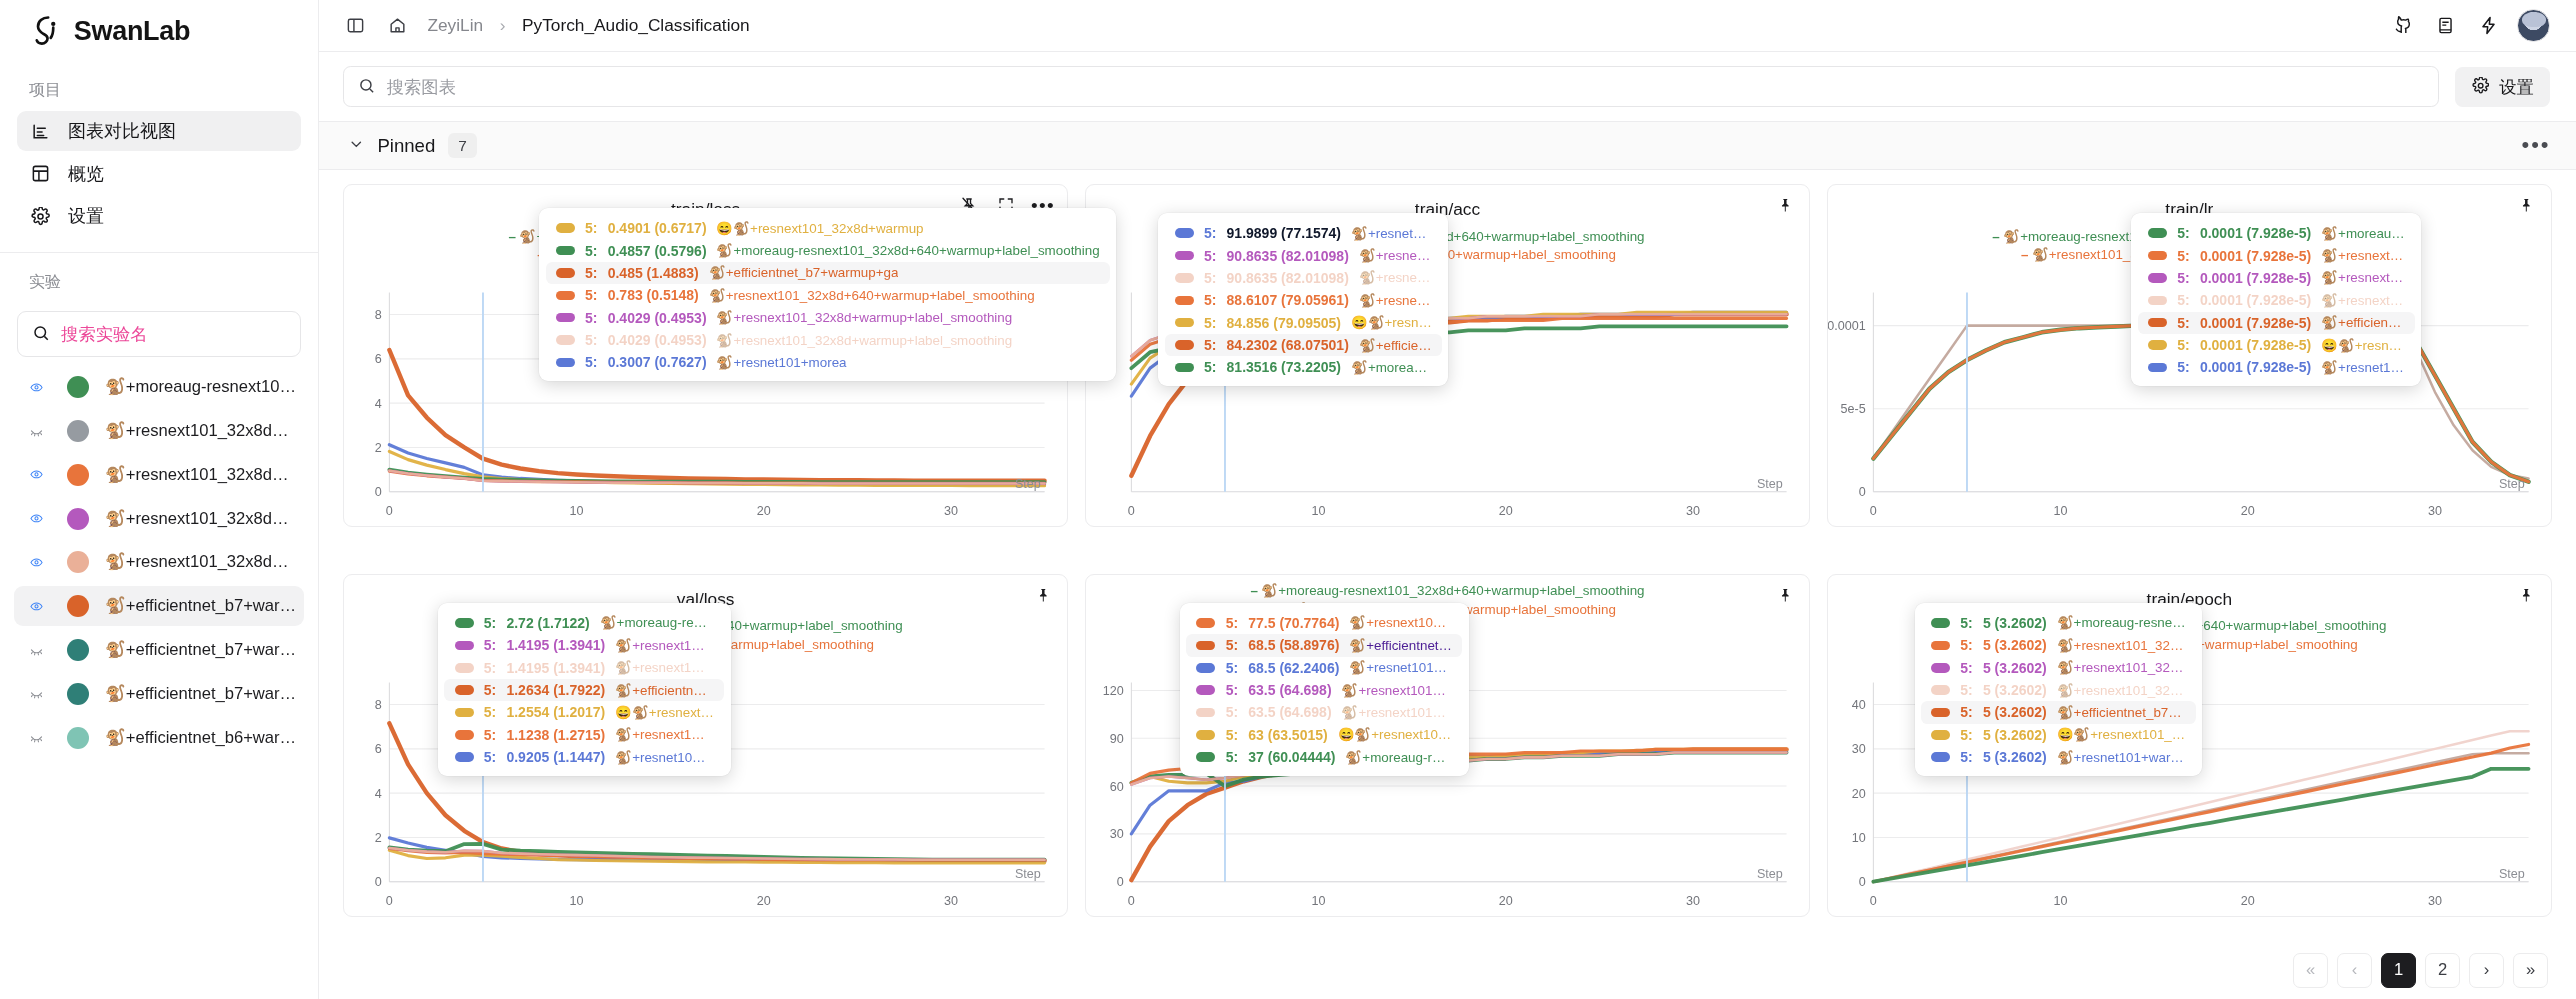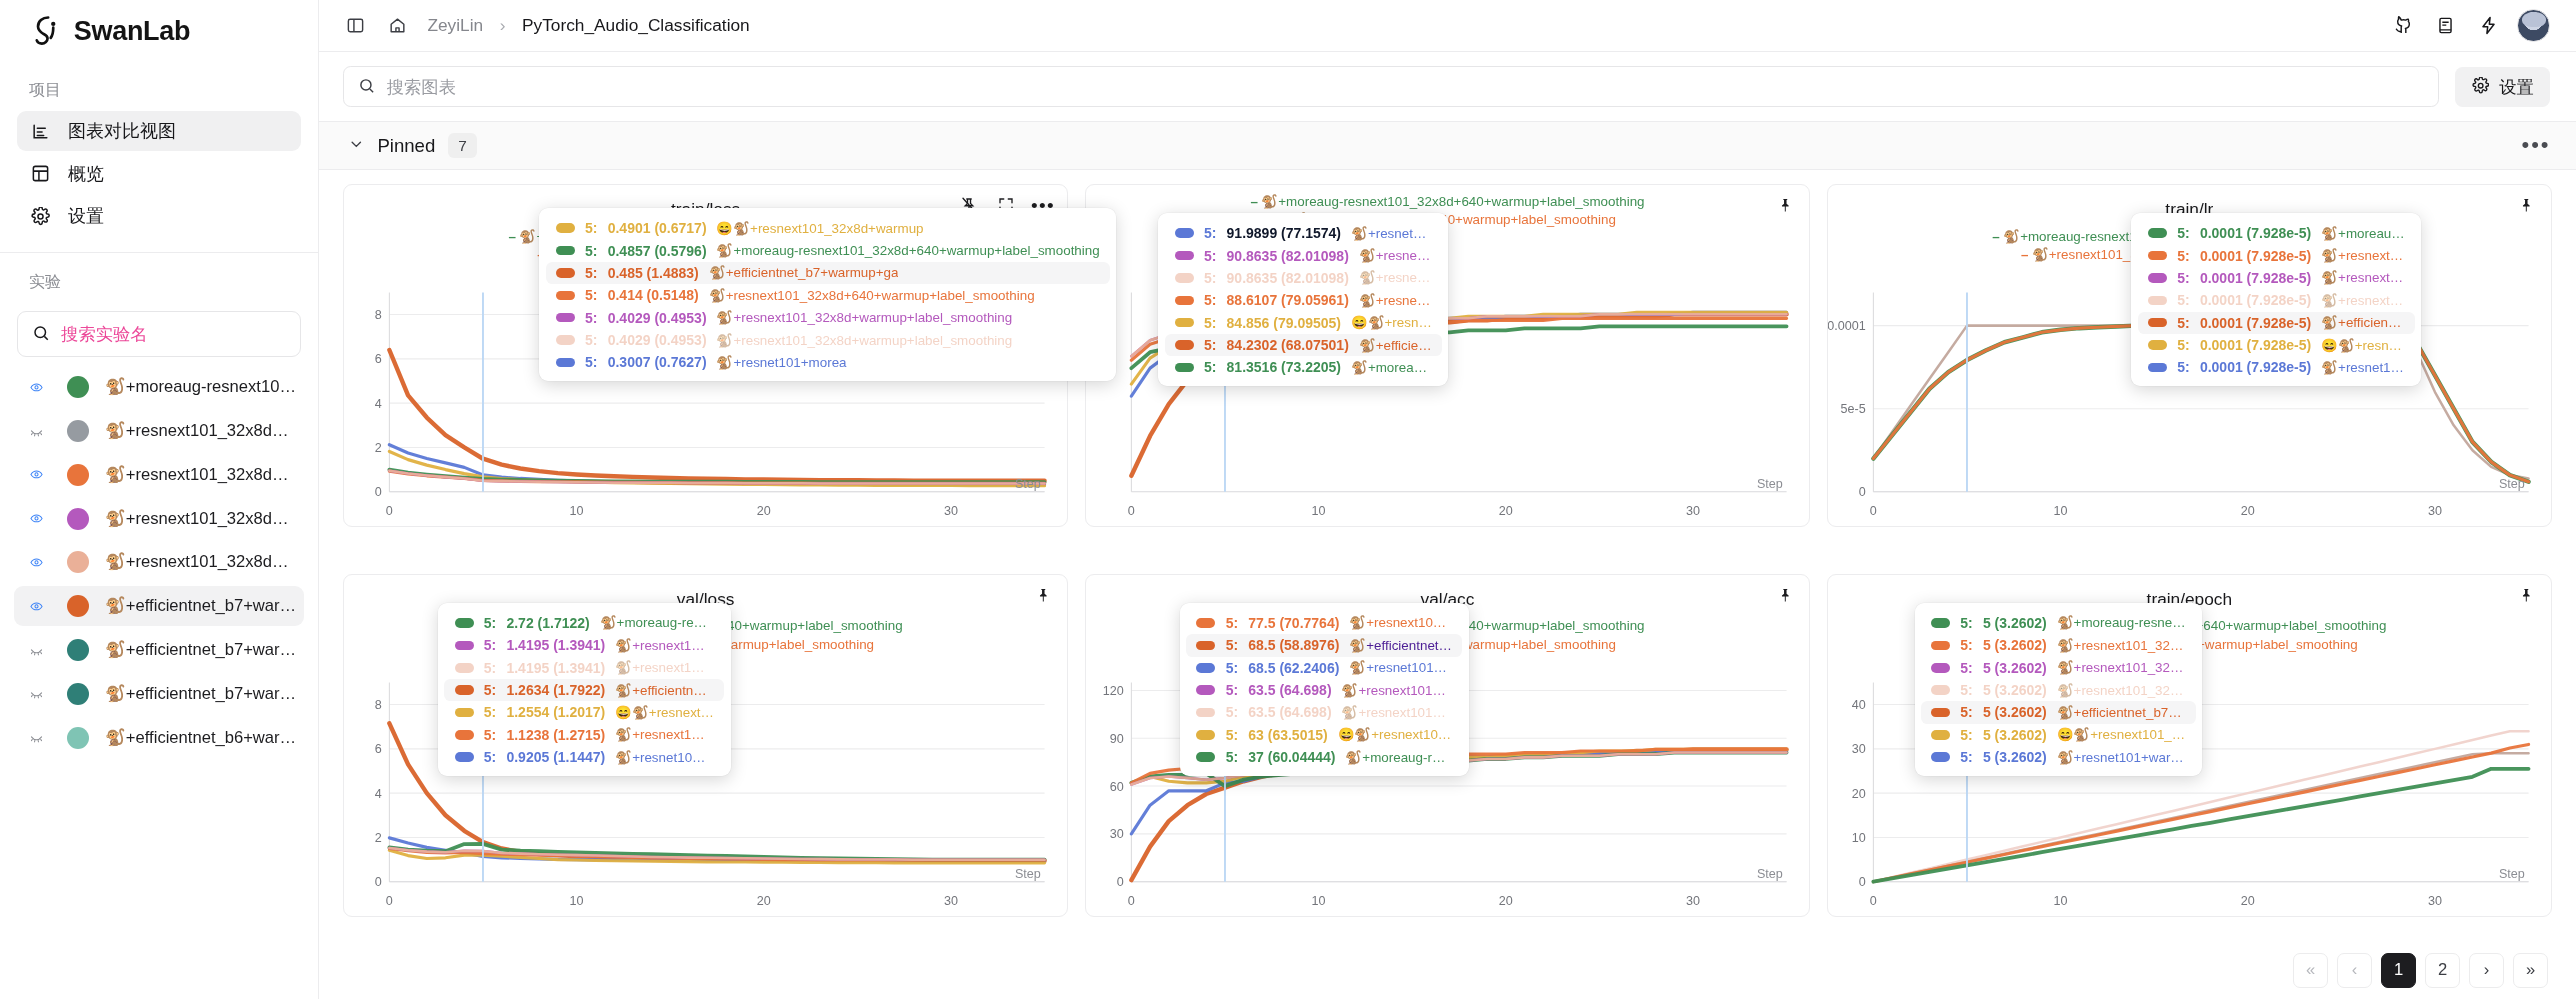--- a/index.html
+++ b/index.html
@@ -449,21 +449,21 @@
             </div>
             <div class="tiprow hl" style="opacity:1">
               <span class="swatch" style="background:#d9632a"></span>
               <span class="tstep" style="color:#d9632a">5:</span>
               <span class="tval" style="color:#d9632a">0.485 (1.4883)</span>
               <span class="tname" style="color:#d9632a">🐒+efficientnet_b7+warmup+ga</span>
             </div>
             <div class="tiprow" style="opacity:1">
               <span class="swatch" style="background:#e8743b"></span>
               <span class="tstep" style="color:#e8743b">5:</span>
-              <span class="tval" style="color:#e8743b">0.414 (0.5148)</span>
+              <span class="tval" style="color:#e8743b">0.783 (0.5148)</span>
               <span class="tname" style="color:#e8743b">🐒+resnext101_32x8d+640+warmup+label_smoothing</span>
             </div>
             <div class="tiprow" style="opacity:1">
               <span class="swatch" style="background:#b459bd"></span>
               <span class="tstep" style="color:#b459bd">5:</span>
               <span class="tval" style="color:#b459bd">0.4029 (0.4953)</span>
               <span class="tname" style="color:#b459bd">🐒+resnext101_32x8d+warmup+label_smoothing</span>
             </div>
             <div class="tiprow" style="opacity:0.55">
               <span class="swatch" style="background:#eab098"></span>
@@ -480,20 +480,21 @@
           </div>
         </div>
         <div class="card">
           <div class="card-tools">
             <span class="tool">
               <svg viewBox="0 0 24 24" width="16.6" height="16.6" fill="#1d1d20">
                 <path d="M9.2 3h5.6v1.4h-1v5.3l3 2.6v1.5h-4.1V21h-1.4v-7.2H7.2v-1.5l3-2.6V4.4h-1z"></path>
               </svg>
             </span>
           </div>
+          <div class="card-title">train/acc</div>
           <div class="legend">
             <div class="lrow" style="color:#3f8f54"><span class="dash">–</span> <span>🐒+moreaug-resnext101_32x8d+640+warmup+label_smoothing</span></div>
             <div class="lrow" style="color:#e8743b"><span class="dash">–</span> <span>🐒+resnext101_32x8d+640+warmup+label_smoothing</span></div>
           </div>
           <div class="plot">
             <svg viewBox="0 0 1148 386" preserveAspectRatio="none">
               <line x1="72" y1="18" x2="72" y2="332" stroke="#d9d9dc" stroke-width="1.6"></line>
               <line x1="72" y1="332" x2="1112" y2="332" stroke="#d9d9dc" stroke-width="1.6"></line>
               <path d="M72.0 306.9 L101.7 244.1 L131.4 193.8 L161.1 156.2 L190.9 131.0 L220.6 118.5 L250.3 105.9 L280.0 96.5 L309.7 90.2 L339.4 83.9 L369.1 80.8 L398.9 77.7 L428.6 74.5 L458.3 71.4 L488.0 68.2 L517.7 68.2 L547.4 65.1 L577.1 65.1 L606.9 62.0 L636.6 62.0 L666.3 58.8 L696.0 58.8 L725.7 58.8 L755.4 55.7 L785.1 55.7 L814.9 55.7 L844.6 55.7 L874.3 55.7 L904.0 55.7 L933.7 52.5 L963.4 52.5 L993.1 52.5 L1022.9 52.5 L1052.6 52.5 L1082.3 52.5 L1112.0 52.5" fill="none" stroke="#d9632a" stroke-width="7" stroke-linejoin="round" stroke-linecap="round" opacity="0.95"></path>
               <path d="M72.0 181.3 L101.7 137.3 L131.4 115.3 L161.1 102.8 L190.9 93.4 L220.6 90.2 L250.3 83.9 L280.0 80.8 L309.7 77.7 L339.4 74.5 L369.1 71.4 L398.9 68.2 L428.6 68.2 L458.3 65.1 L488.0 65.1 L517.7 62.0 L547.4 62.0 L577.1 58.8 L606.9 58.8 L636.6 58.8 L666.3 55.7 L696.0 55.7 L725.7 55.7 L755.4 55.7 L785.1 52.5 L814.9 52.5 L844.6 52.5 L874.3 52.5 L904.0 52.5 L933.7 52.5 L963.4 49.4 L993.1 49.4 L1022.9 49.4 L1052.6 49.4 L1082.3 49.4 L1112.0 49.4" fill="none" stroke="#5b78d6" stroke-width="5" stroke-linejoin="round" stroke-linecap="round" opacity="0.95"></path>
@@ -722,21 +723,20 @@
           </div>
         </div>
         <div class="card">
           <div class="card-tools">
             <span class="tool">
               <svg viewBox="0 0 24 24" width="16.6" height="16.6" fill="#1d1d20">
                 <path d="M9.2 3h5.6v1.4h-1v5.3l3 2.6v1.5h-4.1V21h-1.4v-7.2H7.2v-1.5l3-2.6V4.4h-1z"></path>
               </svg>
             </span>
           </div>
-          <div class="card-title">val/acc</div>
           <div class="legend">
             <div class="lrow" style="color:#3f8f54"><span class="dash">–</span> <span>🐒+moreaug-resnext101_32x8d+640+warmup+label_smoothing</span></div>
             <div class="lrow" style="color:#e8743b"><span class="dash">–</span> <span>🐒+resnext101_32x8d+640+warmup+label_smoothing</span></div>
           </div>
           <div class="plot">
             <svg viewBox="0 0 1148 386" preserveAspectRatio="none">
               <line x1="72" y1="332.0" x2="1112" y2="332.0" stroke="#ececed" stroke-width="1.6"></line>
               <line x1="72" y1="256.6" x2="1112" y2="256.6" stroke="#ececed" stroke-width="1.6"></line>
               <line x1="72" y1="181.3" x2="1112" y2="181.3" stroke="#ececed" stroke-width="1.6"></line>
               <line x1="72" y1="105.9" x2="1112" y2="105.9" stroke="#ececed" stroke-width="1.6"></line>

